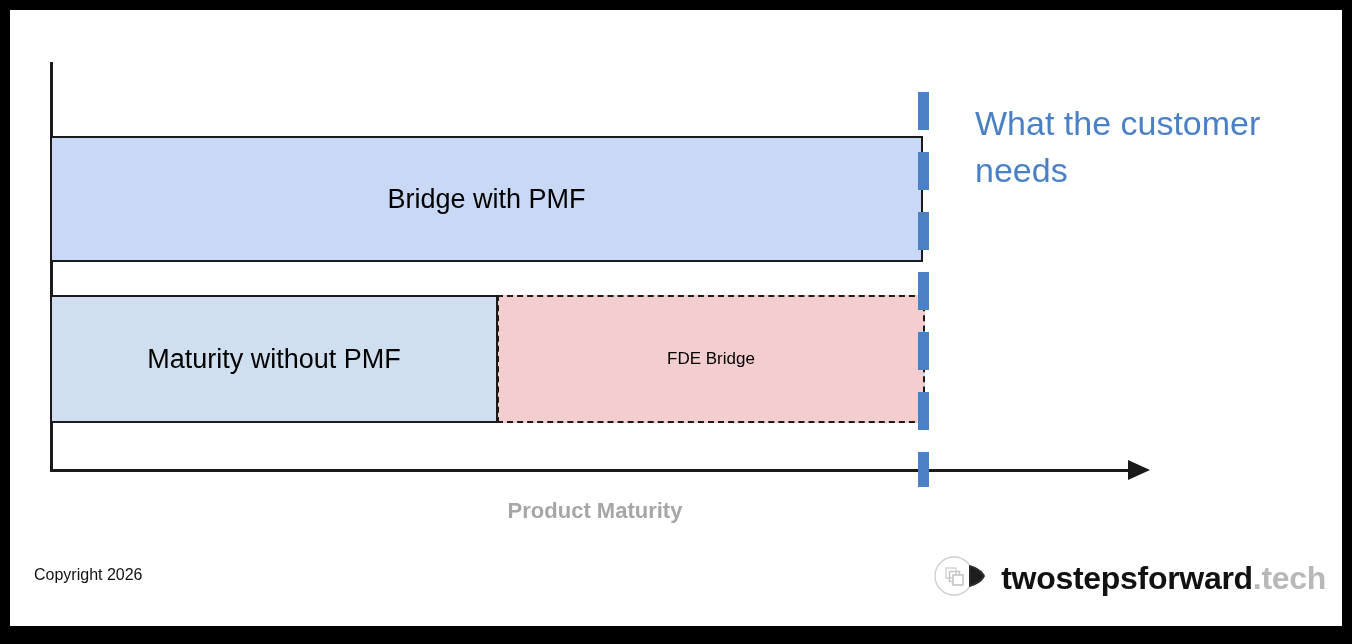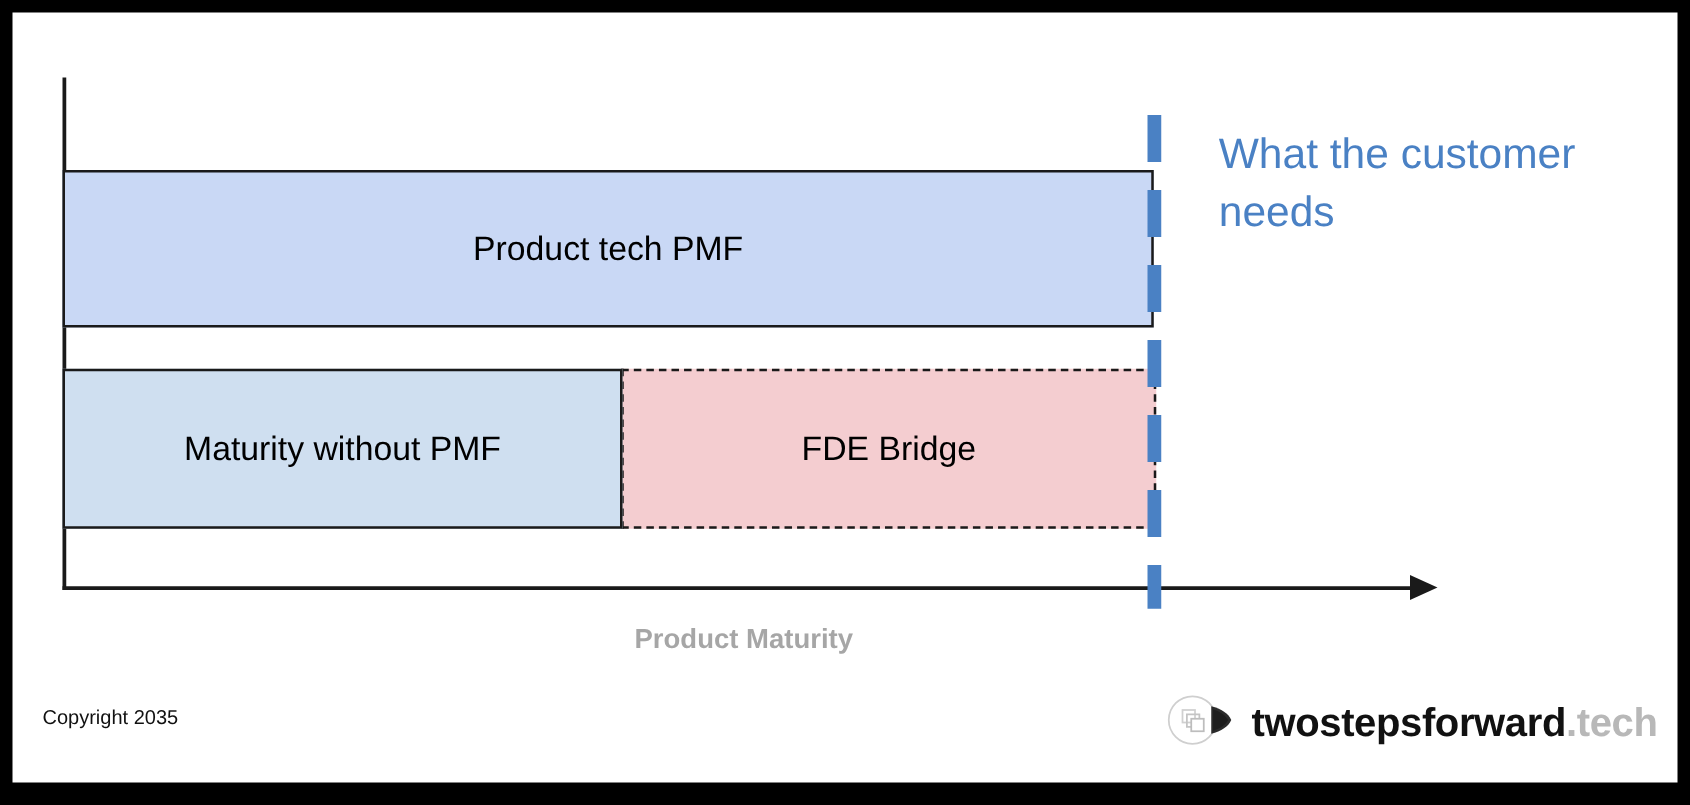--- a/index.html
+++ b/index.html
@@ -62,21 +62,21 @@
     background:#cfdff0;
     z-index:3;
   }
   #bar-bridge{
     left:487px; top:285px;
     width:428px; height:128px;
     background:#f4cdd0;
     border:2px dashed #1a1a1a;
     z-index:2;
   }
-  #bar-bridge .bar-label{ font-size:27px; }
+  #bar-bridge .bar-label{ font-size:17px; }
 
   
   #needs-line{
     position:absolute;
     left:908px; top:82px;
     width:11px; height:395px;
     background:repeating-linear-gradient(
       to bottom,
       #4a81c4 0px, #4a81c4 38px,
       transparent 38px, transparent 60px);
@@ -130,37 +130,37 @@
 </head>
 <body>
 
 <div id="slide">
 
   <div class="axis-v"></div>
   <div class="axis-h"></div>
   <div class="axis-arrow"></div>
 
   <div class="bar" id="bar-pmf">
-    <span class="bar-label">Product tech PMF</span>
+    <span class="bar-label">Bridge with PMF</span>
   </div>
 
   <div class="bar" id="bar-nopmf">
     <span class="bar-label">Maturity without PMF</span>
   </div>
 
   <div class="bar" id="bar-bridge">
     <span class="bar-label">FDE Bridge</span>
   </div>
 
   <div id="needs-line"></div>
   <div id="needs-text">What the customer needs</div>
 
   <div id="x-title">Product Maturity</div>
 
-  <div id="copyright">Copyright 2035</div>
+  <div id="copyright">Copyright 2026</div>
 
   <div id="brand">
     <span>
       <svg width="56" height="44" viewBox="0 0 56 44" aria-hidden="true">
 
         <circle cx="21" cy="22" r="19" fill="#ffffff" stroke="#cfcfcf" stroke-width="1.4"></circle>
 
         <path d="M36 11 C44 13 50 17 52 22 C50 27 44 31 36 33 Z" fill="#2b2b2b"></path>
         <path d="M37.5 13.5 C43 15 47.5 18.2 49.5 22 C47.5 25.8 43 29 37.5 30.5 Z" fill="#1d1d1d"></path>
 

